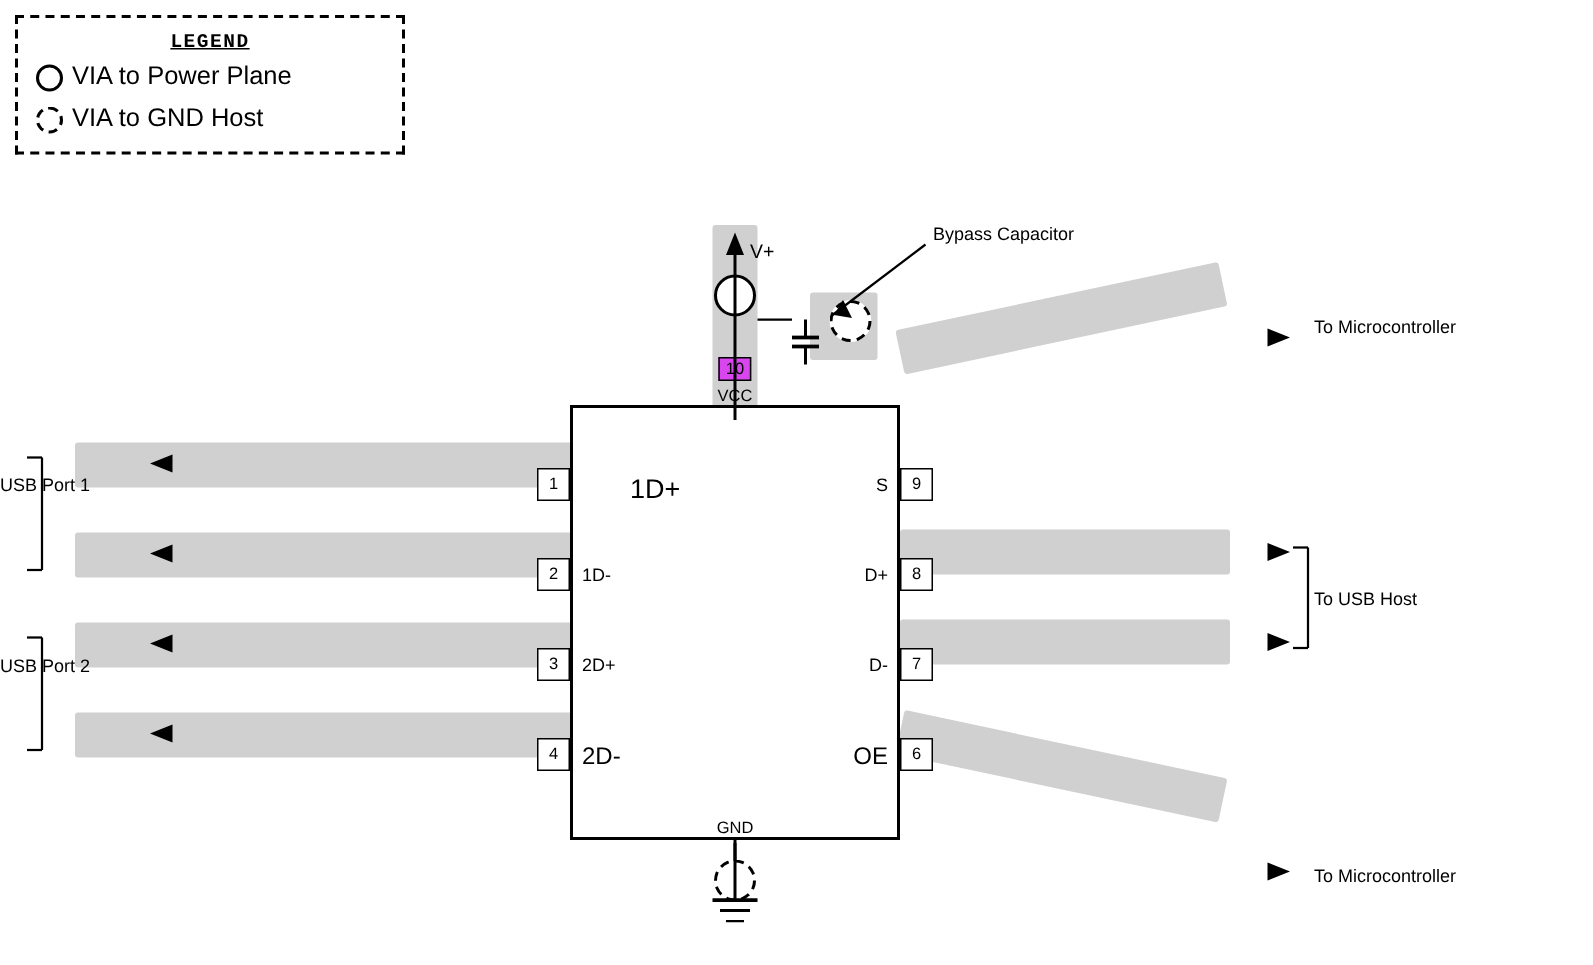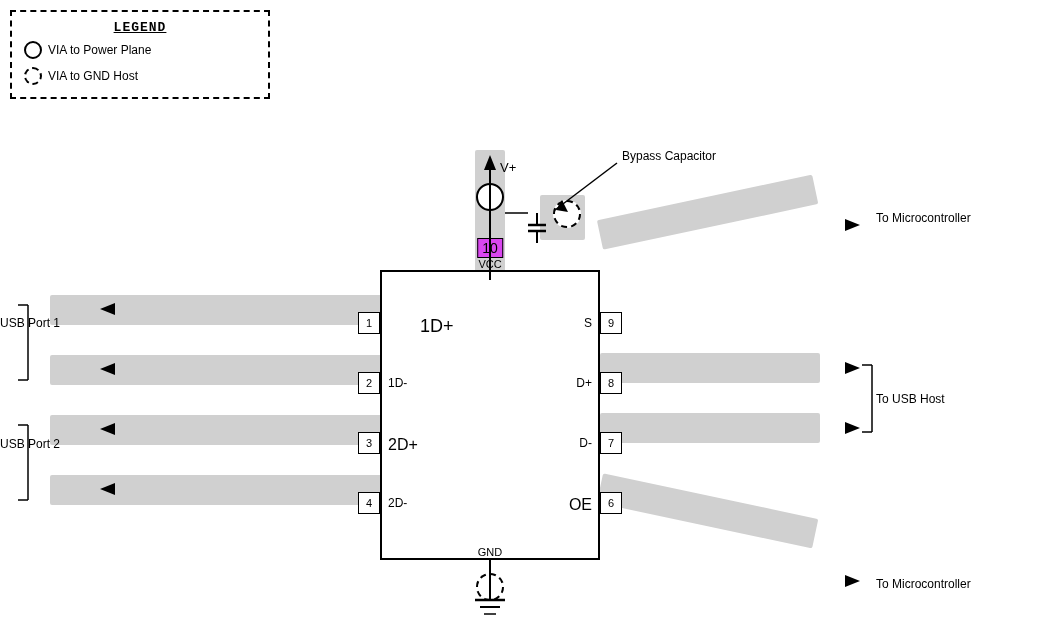--- a/index.html
+++ b/index.html
@@ -31,23 +31,23 @@
       text-align: center;
       font-weight: bold;
       font-size: 13px;
       letter-spacing: 1px;
       margin-bottom: 6px;
       text-decoration: underline;
       font-family: Liberation Mono, monospace;
     }
     .legend-row {
       display: flex;
-      align-items: center;
+      align-items: flex-end;
       margin-bottom: 4px;
-      font-size: 12px;
+      font-size: 17px;
     }
     .legend-via-solid {
       width: 18px;
       height: 18px;
       border: 2px solid #000;
       border-radius: 50%;
       margin-right: 6px;
       flex-shrink: 0;
     }
     .legend-via-dashed {
@@ -157,40 +157,40 @@
 
   <div class="copper-pour" style="top:473px; left:600px; width:220px; height:30px; transform: rotate(12deg); transform-origin: left center; border-radius:2px;"></div>
 
   <div class="copper-pour" style="top:150px; left:475px; width:30px; height:130px; border-radius:2px;"></div>
 
   <div class="copper-pour" style="top:195px; left:540px; width:45px; height:45px; border-radius:2px;"></div>
 
   <div class="ic-body">
 
     <div style="position:absolute; top:-34px; left:50%; transform:translateX(-50%); display:flex; flex-direction:column; align-items:center;">
-      <span style="font-size:14px; border:1.5px solid #000; padding:1px 4px; background:#d946ef; z-index:11;">10</span>
+      <span style="font-size:11px; border:1.5px solid #000; padding:1px 4px; background:#d946ef; z-index:11;">10</span>
     </div>
     <div style="position:absolute; top:-14px; left:50%; transform:translateX(-50%); font-size:11px;">VCC</div>
 
     <div style="position:absolute; bottom:-34px; left:50%; transform:translateX(-50%); display:flex; flex-direction:column; align-items:center;">
       <span style="font-size:11px; position:absolute; top:-14px; white-space:nowrap;text-align:center;">GND</span>
       <span style="font-size:11px; border:1.5px solid #000; padding:1px 4px; background:#fff; z-index:11; margin-top:16px;">5</span>
     </div>
 
     <div style="position:absolute; top:40px; left:-24px; width:22px; height:22px; border:1.5px solid #000; background:#fff; display:flex; align-items:center; justify-content:center; font-size:11px; z-index:11;">1</div>
     <div style="position:absolute; top:44px; left:6px; font-size:18px;margin-left:32px;">1D+</div>
 
     <div style="position:absolute; top:100px; left:-24px; width:22px; height:22px; border:1.5px solid #000; background:#fff; display:flex; align-items:center; justify-content:center; font-size:11px; z-index:11;">2</div>
     <div style="position:absolute; top:104px; left:6px; font-size:12px;text-align:right;">1D-</div>
 
     <div style="position:absolute; top:160px; left:-24px; width:22px; height:22px; border:1.5px solid #000; background:#fff; display:flex; align-items:center; justify-content:center; font-size:11px; z-index:11;">3</div>
-    <div style="position:absolute; top:164px; left:6px; font-size:16px;">2D+</div>
+    <div style="position:absolute; top:164px; left:6px; font-size:12px;">2D+</div>
 
     <div style="position:absolute; top:220px; left:-24px; width:22px; height:22px; border:1.5px solid #000; background:#fff; display:flex; align-items:center; justify-content:center; font-size:11px; z-index:11;">4</div>
-    <div style="position:absolute; top:224px; left:6px; font-size:12px;">2D-</div>
+    <div style="position:absolute; top:224px; left:6px; font-size:16px;">2D-</div>
 
     <div style="position:absolute; top:40px; right:-24px; width:22px; height:22px; border:1.5px solid #000; background:#fff; display:flex; align-items:center; justify-content:center; font-size:11px; z-index:11;">9</div>
     <div style="position:absolute; top:44px; right:6px; font-size:12px; text-align:right;">S</div>
 
     <div style="position:absolute; top:100px; right:-24px; width:22px; height:22px; border:1.5px solid #000; background:#fff; display:flex; align-items:center; justify-content:center; font-size:11px; z-index:11;">8</div>
     <div style="position:absolute; top:104px; right:6px; font-size:12px; text-align:right;">D+</div>
 
     <div style="position:absolute; top:160px; right:-24px; width:22px; height:22px; border:1.5px solid #000; background:#fff; display:flex; align-items:center; justify-content:center; font-size:11px; z-index:11;">7</div>
     <div style="position:absolute; top:164px; right:6px; font-size:12px; text-align:right;">D-</div>
 

